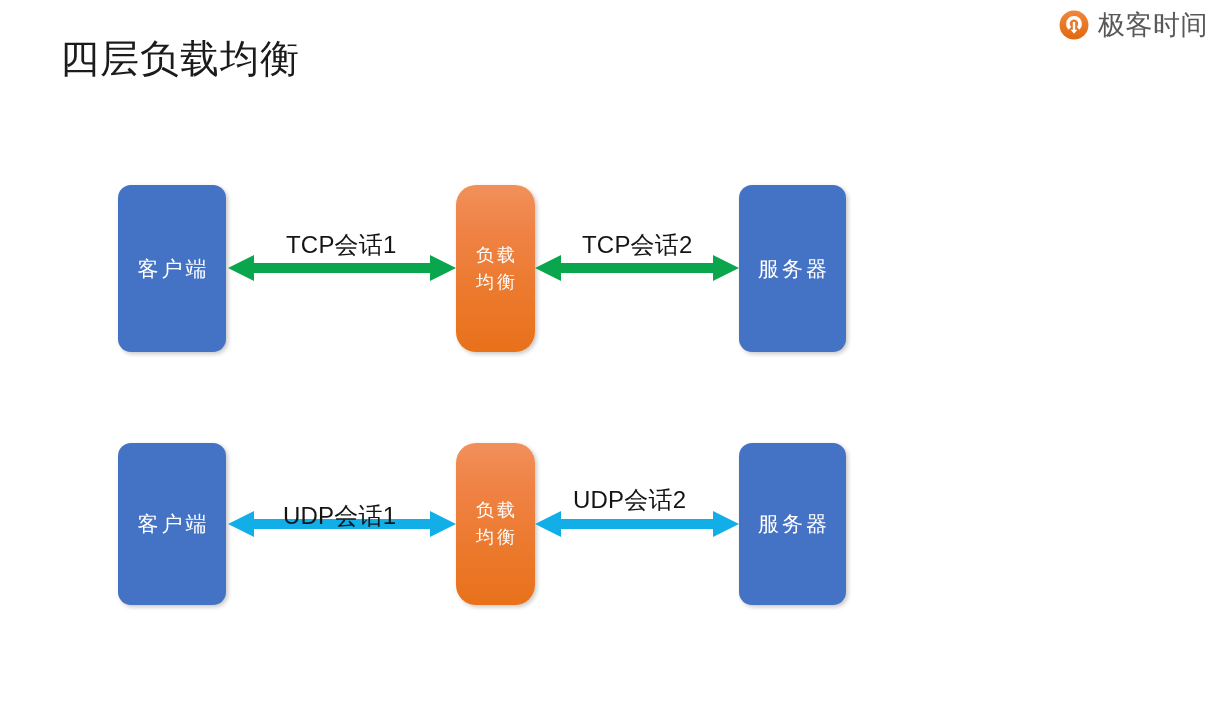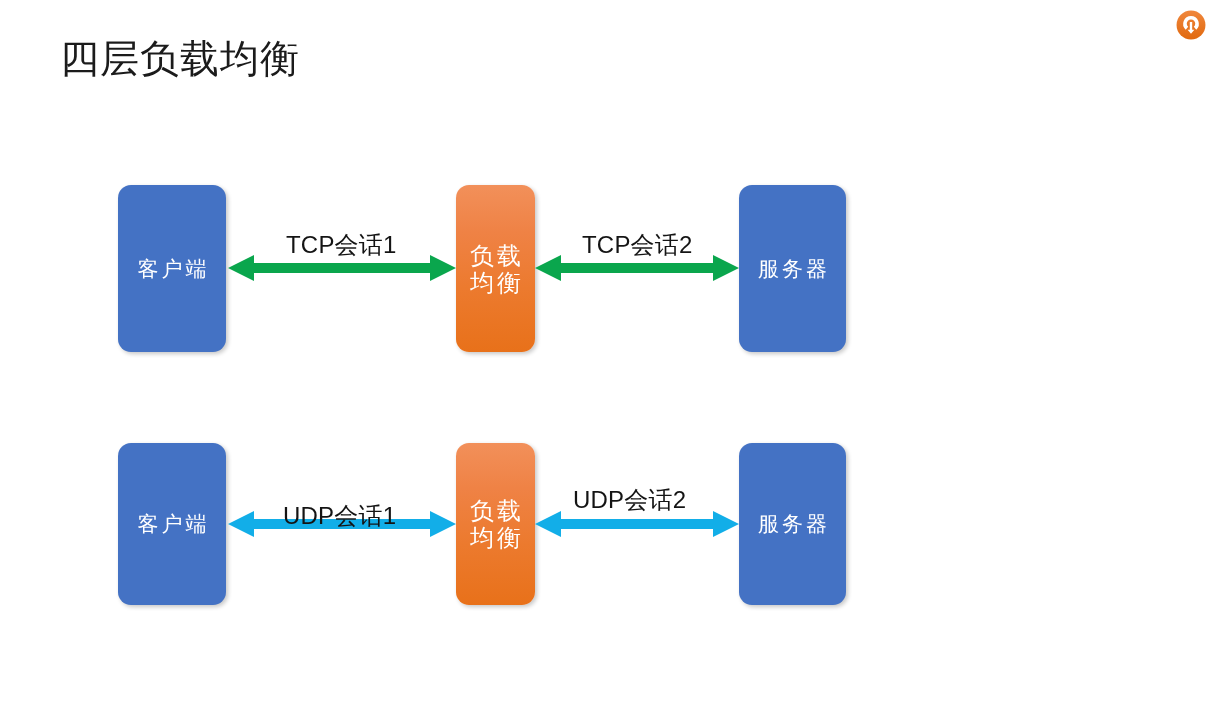--- a/index.html
+++ b/index.html
@@ -75,24 +75,25 @@
   }
   .node.blue {
     background: #4472c4;
     font-size: 21px;
     letter-spacing: 3px;
     text-indent: 3px;
     text-align: right;
   }
   .node.orange {
     background: linear-gradient(180deg, #f2905a 0%, #ef8245 28%, #ec7a2e 62%, #e8711a 100%);
-    font-size: 24px;
+    font-size: 18px;
     letter-spacing: 3px;
     text-indent: 3px;
     line-height: 27px;
+    border-radius: 20px;
   }
   .node .node-line {
     display: block;
   }
 
   
   .arrow {
     position: absolute;
     display: block;
   }
@@ -114,20 +115,21 @@
     <defs>
       <linearGradient id="gtg" x1="0" y1="0" x2="0" y2="1">
         <stop offset="0%" stop-color="#f0873c"></stop>
         <stop offset="100%" stop-color="#e1690f"></stop>
       </linearGradient>
     </defs>
     <circle cx="20" cy="20" r="17" fill="url(#gtg)"></circle>
     <path d="M20 9.5 a9.2 9.2 0 0 0 -6.2 16.0 l2.9 -3.3 a5.0 5.0 0 1 1 6.6 0 l2.9 3.3 A9.2 9.2 0 0 0 20 9.5 Z" fill="#ffffff"></path>
     <path d="M18.6 16.6 h2.8 v9.0 h2.6 L20 30.4 l-4.0 -4.8 h2.6 Z" fill="#ffffff"></path>
   </svg>
+  <div class="brand-text">极客时间</div>
 </div>
 
 <div class="slide-title">四层负载均衡</div>
 
 <div class="diagram">
 
   <div>
 
     <div class="node blue" style="left:118px; top:185px; width:108px; height:167px;">
       <span class="node-line">客户端</span>

